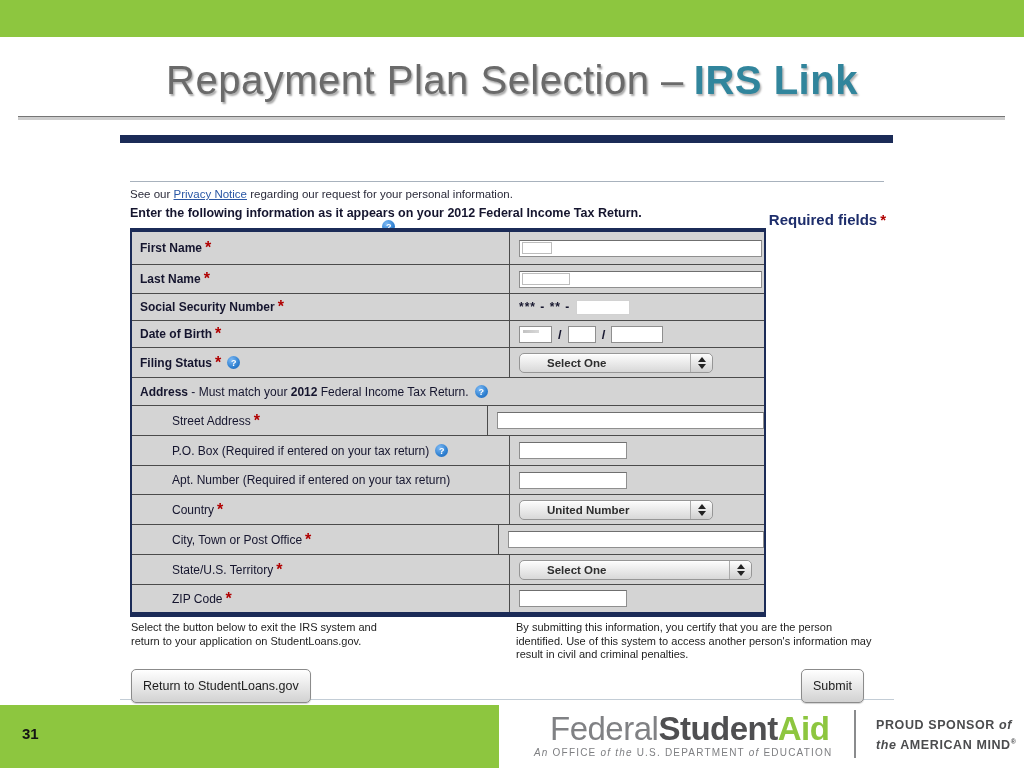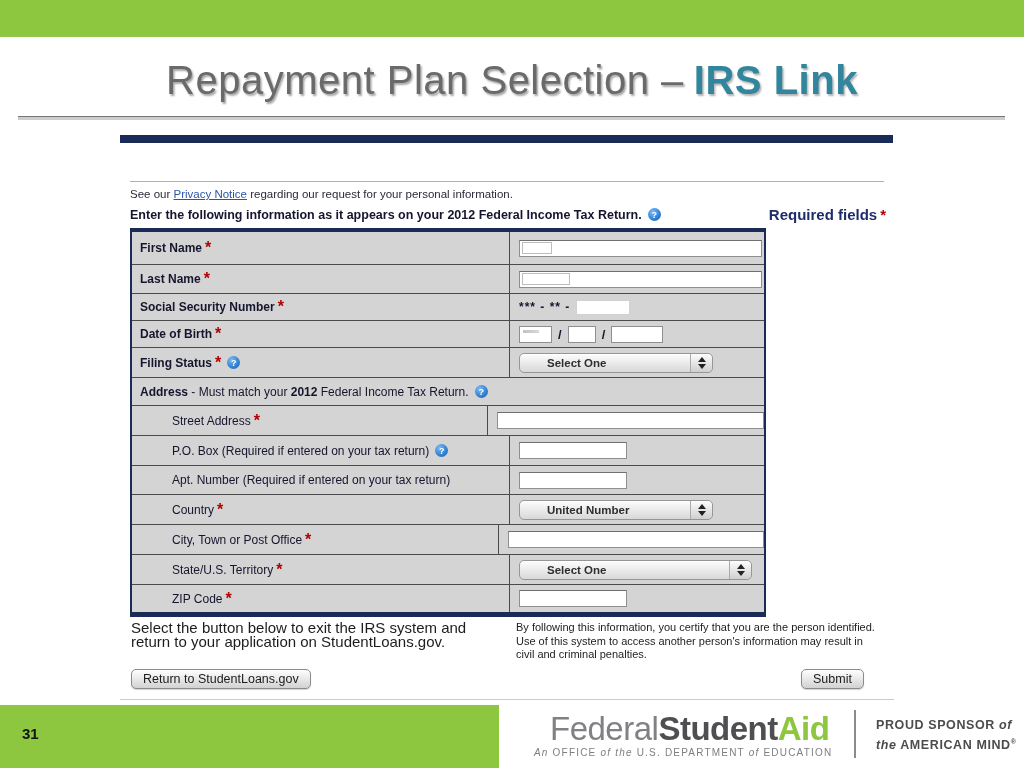--- a/index.html
+++ b/index.html
@@ -18,21 +18,21 @@
   .title-rule { position:absolute; left:18px; top:116px; width:987px; height:4px; background:#757575; border-bottom:3px solid #cdcdcd; }
 
   
   .shot { position:absolute; left:120px; top:130px; width:774px; height:570px; background:#ffffff; border-bottom:1px solid #c3cdd6; font-family:"Liberation Sans", sans-serif; }
   .irs-topbar { position:absolute; left:0; top:5px; width:773px; height:8px; background:#1b2b57; }
   .irs-h1 { position:absolute; left:10px; top:20px; font-size:17.5px; font-weight:bold; color:#1d2d6b; }
   .h1-rule { position:absolute; left:10px; top:51px; width:754px; height:1px; background:#a8b2bd; }
   .privacy { position:absolute; left:10px; top:58px; font-size:11.5px; color:#2b2b3a; }
   .link { color:#2a57a5; text-decoration:underline; cursor:pointer; }
   .instr-row { position:absolute; left:10px; top:76px; width:756px; display:flex; align-items:center; justify-content:space-between; }
-  .instr-left { display:flex; align-items:center; }
+  .instr-left { display:flex; align-items:center;flex-direction:column; }
   .instr-text { font-size:12.5px; font-weight:bold; color:#15152e; }
   .required-note { font-size:15px; font-weight:bold; color:#1d2d6b; }
   .red-star { color:#b00000; font-weight:bold; margin-left:3px; }
 
   .help-icon { display:inline-flex; width:13px; height:13px; margin-left:6px; border-radius:50%;
     background:radial-gradient(circle at 35% 30%, #7cb9f5, #2f80d0 60%, #1a5fb8); color:#fff;
     font-size:9px; font-weight:bold; align-items:center; justify-content:center; cursor:pointer; flex:0 0 auto; }
 
   
   .ftable { position:absolute; left:10px; top:98px; width:636px; border:2px solid #1b2b57; border-top-width:4px; border-bottom-width:5px; }
@@ -67,23 +67,23 @@
     box-shadow:inset 0 1px 0 rgba(255,255,255,.8); }
   .sw194{width:194px}.sw233{width:233px}
   .sel-val { font-size:11.5px; font-weight:bold; color:#2e2e2e; padding-left:27px; }
   .stepper { position:absolute; right:0; top:0; bottom:0; width:22px; border-left:1px solid #ababab;
     border-radius:0 5px 5px 0; background:linear-gradient(#fdfdfd,#cfcfcf); display:flex; flex-direction:column;
     align-items:center; justify-content:center; gap:2px; }
   .tri-up { width:0; height:0; border-left:4px solid transparent; border-right:4px solid transparent; border-bottom:5px solid #222; }
   .tri-dn { width:0; height:0; border-left:4px solid transparent; border-right:4px solid transparent; border-top:5px solid #222; }
 
   
-  .exit-note { position:absolute; left:11px; top:491px; font-size:15px; line-height:13.5px; color:#1d1d1d; }
+  .exit-note { position:absolute; left:11px; top:491px; font-size:11px; line-height:13.5px; color:#1d1d1d; }
   .certify-note { position:absolute; left:396px; top:491px; width:366px; font-size:11px; line-height:13.5px; color:#1d1d1d; }
-  .mac-btn { position:absolute; height:20px; border:1px solid #8b8b8b; border-radius:5px;
+  .mac-btn { position:absolute; height:34px; border:1px solid #8b8b8b; border-radius:5px;
     background:linear-gradient(#ffffff,#d2d2d2); font-family:"Liberation Sans",sans-serif; font-size:12.5px;
     color:#1c1c1c; padding:0 11px; cursor:pointer; box-shadow:0 1px 1px rgba(0,0,0,.18); }
   .return-btn { left:11px; top:539px; }
   .submit-btn { left:681px; top:539px; }
 
   
   .page-strip { position:absolute; left:0; top:705px; width:499px; height:63px; background:#8dc63f; }
   .page-number { position:absolute; left:22px; top:20px; font-size:15px; font-weight:bold; color:#141414; }
 
   .fsa { position:absolute; left:530px; top:708px; width:490px; height:58px; }
@@ -287,21 +287,21 @@
           </div>
       </div>
 
     </div>
 
     <div class="exit-note">
       <div>Select the button below to exit the IRS system and</div>
       <div>return to your application on StudentLoans.gov.</div>
     </div>
 
-    <div class="certify-note">By following this information, you certify that you are the person identified. Use of this system to access another person's information may result in civil and criminal penalties.</div>
+    <div class="certify-note">By submitting this information, you certify that you are the person identified. Use of this system to access another person's information may result in civil and criminal penalties.</div>
 
     <button class="mac-btn return-btn">Return to StudentLoans.gov</button>
     <button class="mac-btn submit-btn">Submit</button>
 
   </div>
 
   <div class="page-strip">
     <span class="page-number">31</span>
   </div>
 

